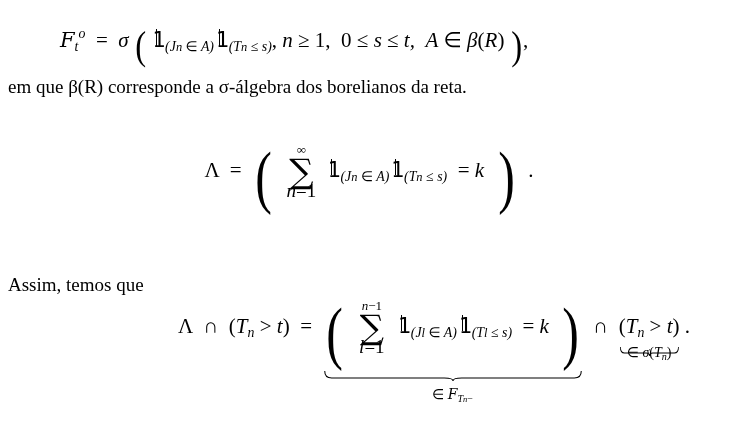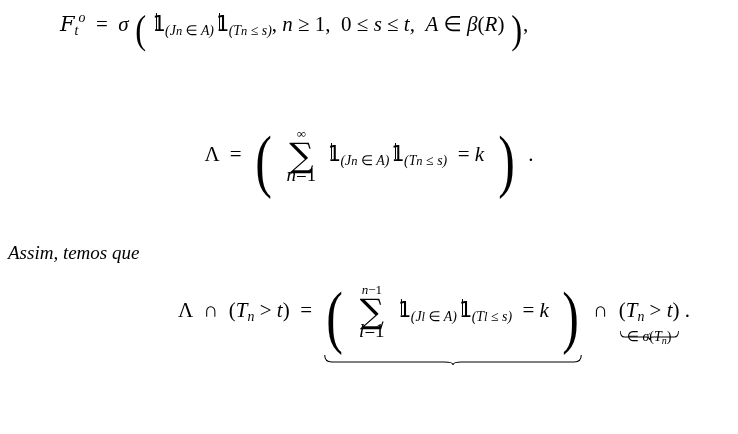--- a/index.html
+++ b/index.html
@@ -11,20 +11,21 @@
     width: 738px;
     height: 434px;
     font-family: "Liberation Serif", serif;
     color: #000000;
     overflow: hidden;
   }
   .page {
     position: relative;
     width: 738px;
     height: 407px;
+    margin-top: 16px;
   }
   .math, .text {
     font-family: "Liberation Serif", serif;
   }
   .text {
     font-size: 19px;
     line-height: 1.35;
   }
   
   .mi { font-style: italic; }
@@ -127,23 +128,22 @@
     left: 0;
     width: 100%;
     font-size: 19px;
     text-align: center;
     font-style: italic;
   }
   .bigsum .lim-bot .mroman { font-style: normal; }
   
   .para2 {
     position: absolute;
-    top: 240px;
+    top: 256px;
     left: 8px;
-    font-style: italic;
   }
   
   .disp3 {
     position: absolute;
     top: 296px;
     left: 0;
     width: 738px;
     font-size: 21px;
     white-space: nowrap;
   }
@@ -184,20 +184,21 @@
     <span class="mi">σ</span>
     <span class="paren-big">(</span>
     <span class="indicator">1</span><span class="sub">(J<span style="font-size:0.9em;">n</span> <span class="mroman">∈</span> A)</span><span class="indicator" style="margin-left:2px;">1</span><span class="sub">(T<span style="font-size:0.9em;">n</span> <span class="mroman">≤</span> s)</span><span class="op">,</span>
     <span class="mi">n</span> <span class="op">≥</span> <span class="mroman">1,</span>&nbsp;
     <span class="mroman">0</span> <span class="op">≤</span> <span class="mi">s</span> <span class="op">≤</span> <span class="mi">t,</span>&nbsp;
     <span class="mi">A</span> <span class="op">∈</span> <span class="mi">β</span><span class="op">(</span><span class="mi">R</span><span class="op">)</span>
     <span class="paren-big">)</span><span class="op">,</span>
   </div>
 
   <div class="para1">
+    <div class="text l1">em que β(R) corresponde a σ-álgebra dos borelianos da reta.</div>
   </div>
 
   <div class="disp2 math">
     <span class="mi" style="font-style:normal;">Λ</span>
     <span class="op">&nbsp;=&nbsp;</span>
     <span class="paren-huge">(</span>
     <span class="bigsum">
       <span class="lim-top">∞</span>
       <span class="sigma">∑</span>
       <span class="lim-bot"><span class="mi">n</span><span class="mroman">=1</span></span>
@@ -228,20 +229,23 @@
           <span class="lim-bot"><span class="mi">l</span><span class="mroman">=1</span></span>
         </span>
         <span class="indicator">1</span><span class="sub">(J<span style="font-size:0.9em;">l</span> <span class="mroman">∈</span> A)</span><span class="indicator" style="margin-left:2px;">1</span><span class="sub">(T<span style="font-size:0.9em;">l</span> <span class="mroman">≤</span> s)</span>
         <span class="op">&nbsp;=&nbsp;</span><span class="mi">k</span>&nbsp;
         <span class="paren-huge">)</span>
         <span class="ubrace" style="top:58px;">
           <svg width="100%" height="12" viewBox="0 0 300 12" preserveAspectRatio="none">
             <path d="M2,1 Q2,8 10,8 L140,8 Q150,8 150,11 Q150,8 160,8 L290,8 Q298,8 298,1" fill="none" stroke="#000" stroke-width="1.2"></path>
           </svg>
         </span>
+        <span class="ubrace-label" style="top:74px;">
+          <span class="op">∈&nbsp;</span><span class="smallcal">F</span><span style="font-size:0.72em;vertical-align:-0.3em;"><span class="mi">T</span><span style="font-size:0.85em;" class="mi">n</span><span class="mroman">−</span></span>
+        </span>
       </span>
 
       <span class="op">&nbsp;∩&nbsp;</span>
 
       
       <span class="ubrace-group">
         <span class="op">(</span><span class="mi">T</span><span class="sub">n</span> <span class="op">&gt;</span> <span class="mi">t</span><span class="op">)</span>
         <span class="ubrace" style="top:32px;">
           <svg width="100%" height="11" viewBox="0 0 90 11" preserveAspectRatio="none">
             <path d="M2,1 Q2,7 8,7 L40,7 Q45,7 45,10 Q45,7 50,7 L82,7 Q88,7 88,1" fill="none" stroke="#000" stroke-width="1.2"></path>

